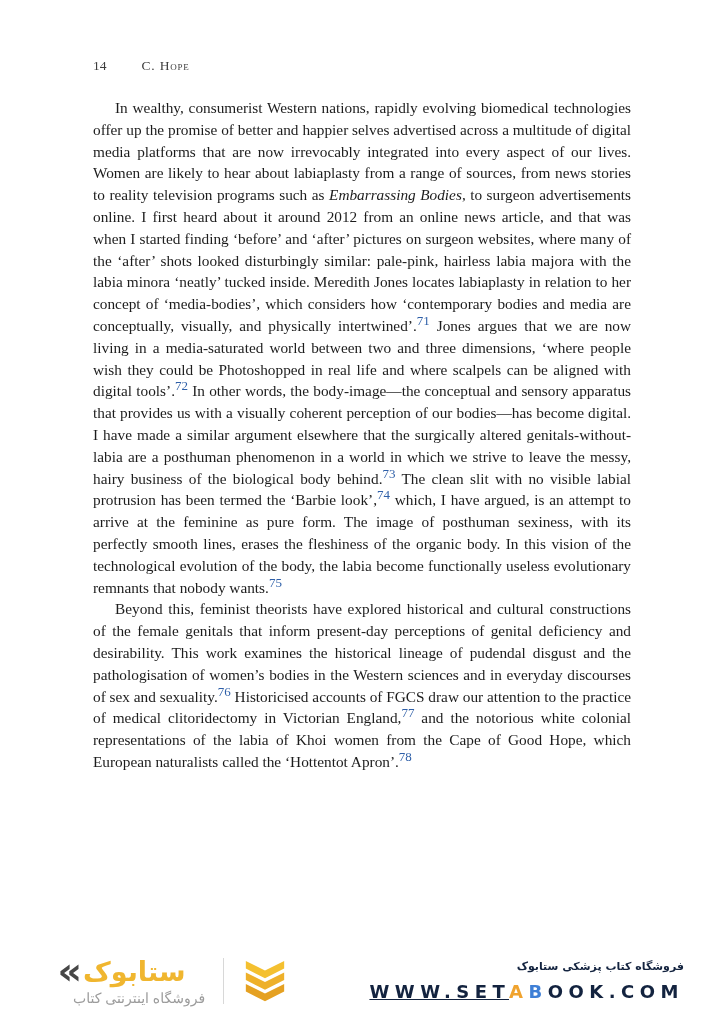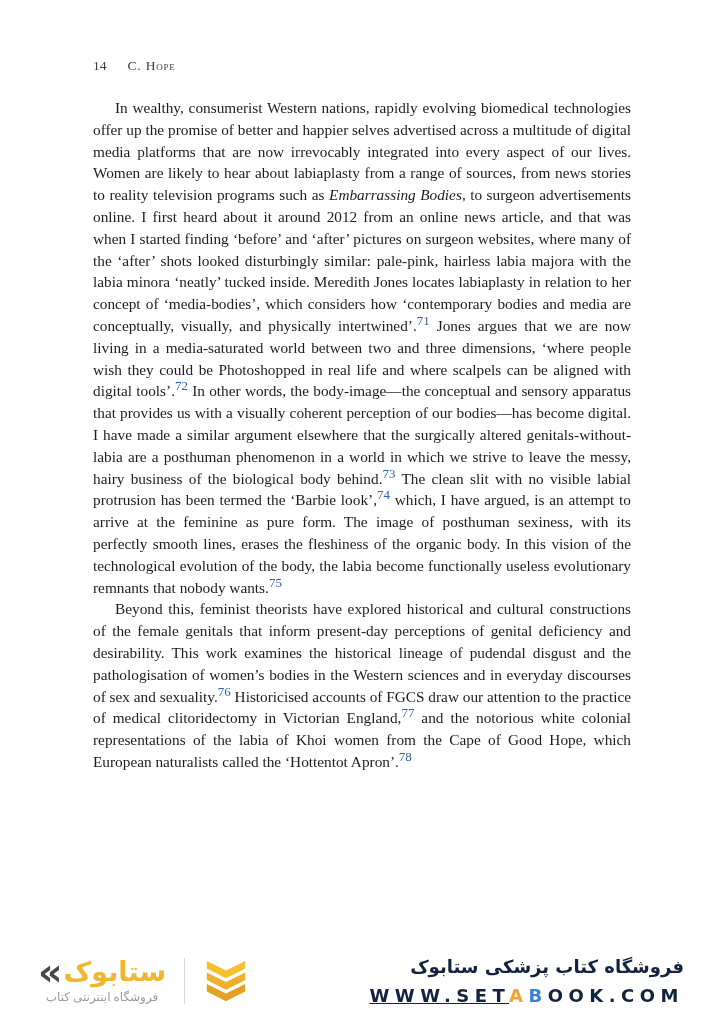--- a/index.html
+++ b/index.html
@@ -12,21 +12,21 @@
     font-family: "Liberation Serif", serif;
   }
 
   
   .running-header {
     position: absolute;
     top: 58px;
     left: 93px;
     display: flex;
     align-items: baseline;
-    gap: 21px;
+    gap: 35px;
     font-size: 13.5px;
     color: #3d3d3d;
   }
   .author {
     font-variant: small-caps;
     letter-spacing: 0.8px;
   }
 
   
   .text-block {
@@ -76,43 +76,44 @@
   }
   .logo-fa {
     color: var(--accent-gold, #f0b62f);
     font-size: 27px;
     font-weight: bold;
     font-family: "DejaVu Sans", sans-serif;
     line-height: 1.1;
   }
   .logo-tagline {
     color: #9b9b9b;
-    font-size: 12px;
-    font-family: Liberation Serif, serif;
+    font-size: 14px;
+    font-family: Liberation Sans, sans-serif;
     margin-top: 3px;
     direction: rtl;
+    margin-left: 35px;
   }
   .footer-divider {
     width: 1px;
     height: 46px;
     background: #d8d8d8;
     margin: 0 18px;
   }
   .footer-icon svg { display: block; }
   .footer-right {
     margin-left: auto;
     display: flex;
     flex-direction: column;
     align-items: flex-end;
     gap: 8px;
   }
   .store-name-fa {
     direction: rtl;
     font-family: "DejaVu Sans", sans-serif;
-    font-size: 18px;
+    font-size: 11px;
     font-weight: 700;
     color: var(--footer-navy, #13233f);
   }
   .store-url {
     font-family: "DejaVu Sans", sans-serif;
     font-size: 18px;
     font-weight: 700;
     letter-spacing: 5.5px;
     color: var(--footer-navy, #13233f);
     cursor: pointer;

